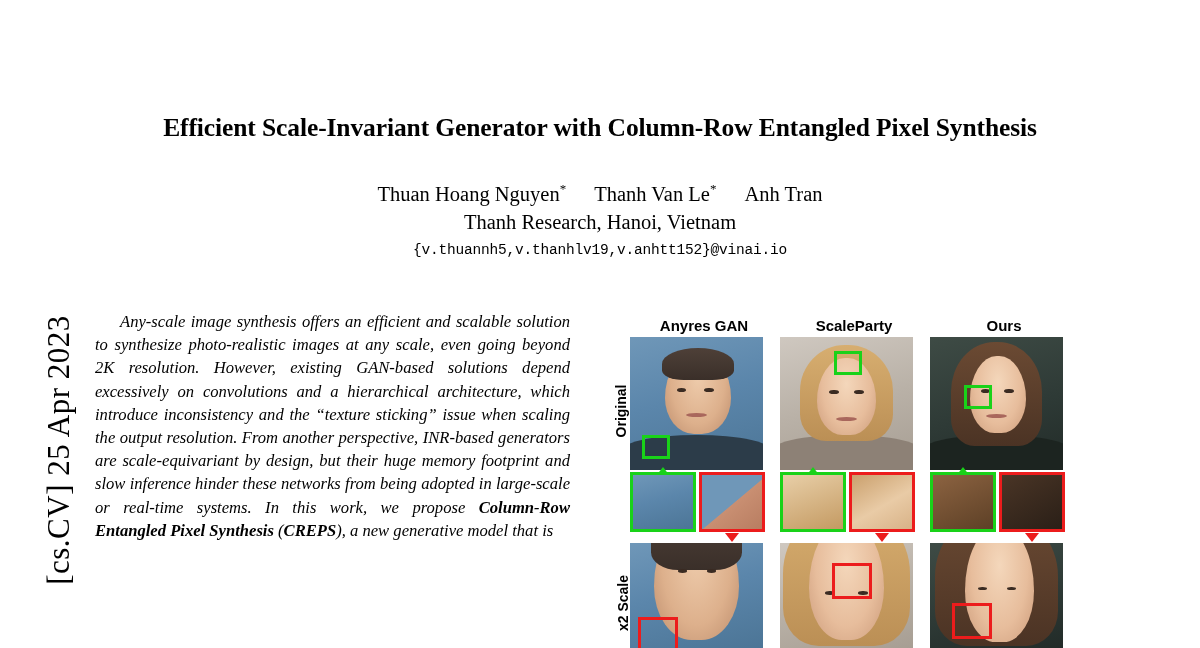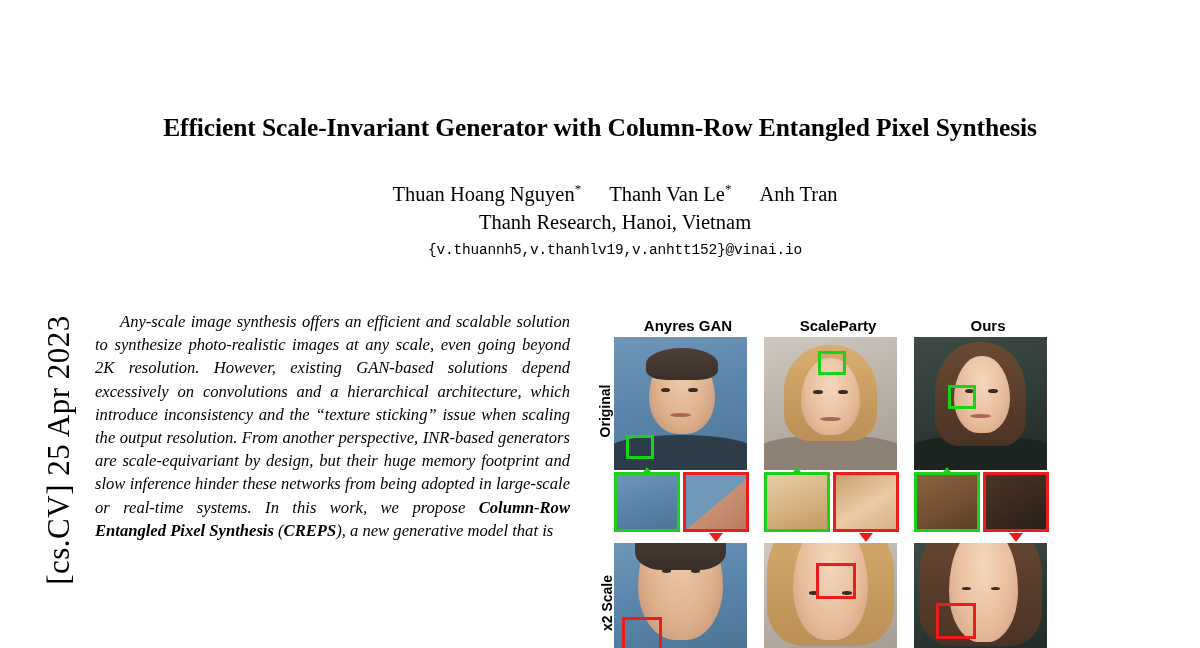--- a/index.html
+++ b/index.html
@@ -41,21 +41,21 @@
     text-align: center;
     font-family: "Liberation Serif", serif;
     font-weight: bold;
     font-size: 25.5px;
     letter-spacing: -0.1px;
   }
 
   
   #authors-block {
     position: absolute;
-    left: 75px;
+    left: 60px;
     top: 175px;
     width: 1080px;
     text-align: center;
   }
   .author-line {
     font-size: 20.5px;
     line-height: 28px;
   }
   .author-name { white-space: nowrap; }
   .author-sep { display: inline-block; width: 28px; }
@@ -91,21 +91,21 @@
     text-align: justify;
     text-justify: inter-word;
     hyphens: manual;
   }
   #abstract-body .indent { display: inline-block; width: 20px; }
   #abstract-body b { font-weight: bold; font-style: italic; }
 
   
   #figure-panel {
     position: absolute;
-    left: 576px;
+    left: 592px;
     top: 305px;
     width: 500px;
     height: 343px;
   }
   .col-header {
     position: absolute;
     font-family: "Liberation Sans", sans-serif;
     font-weight: bold;
     font-size: 15px;
     text-align: center;

